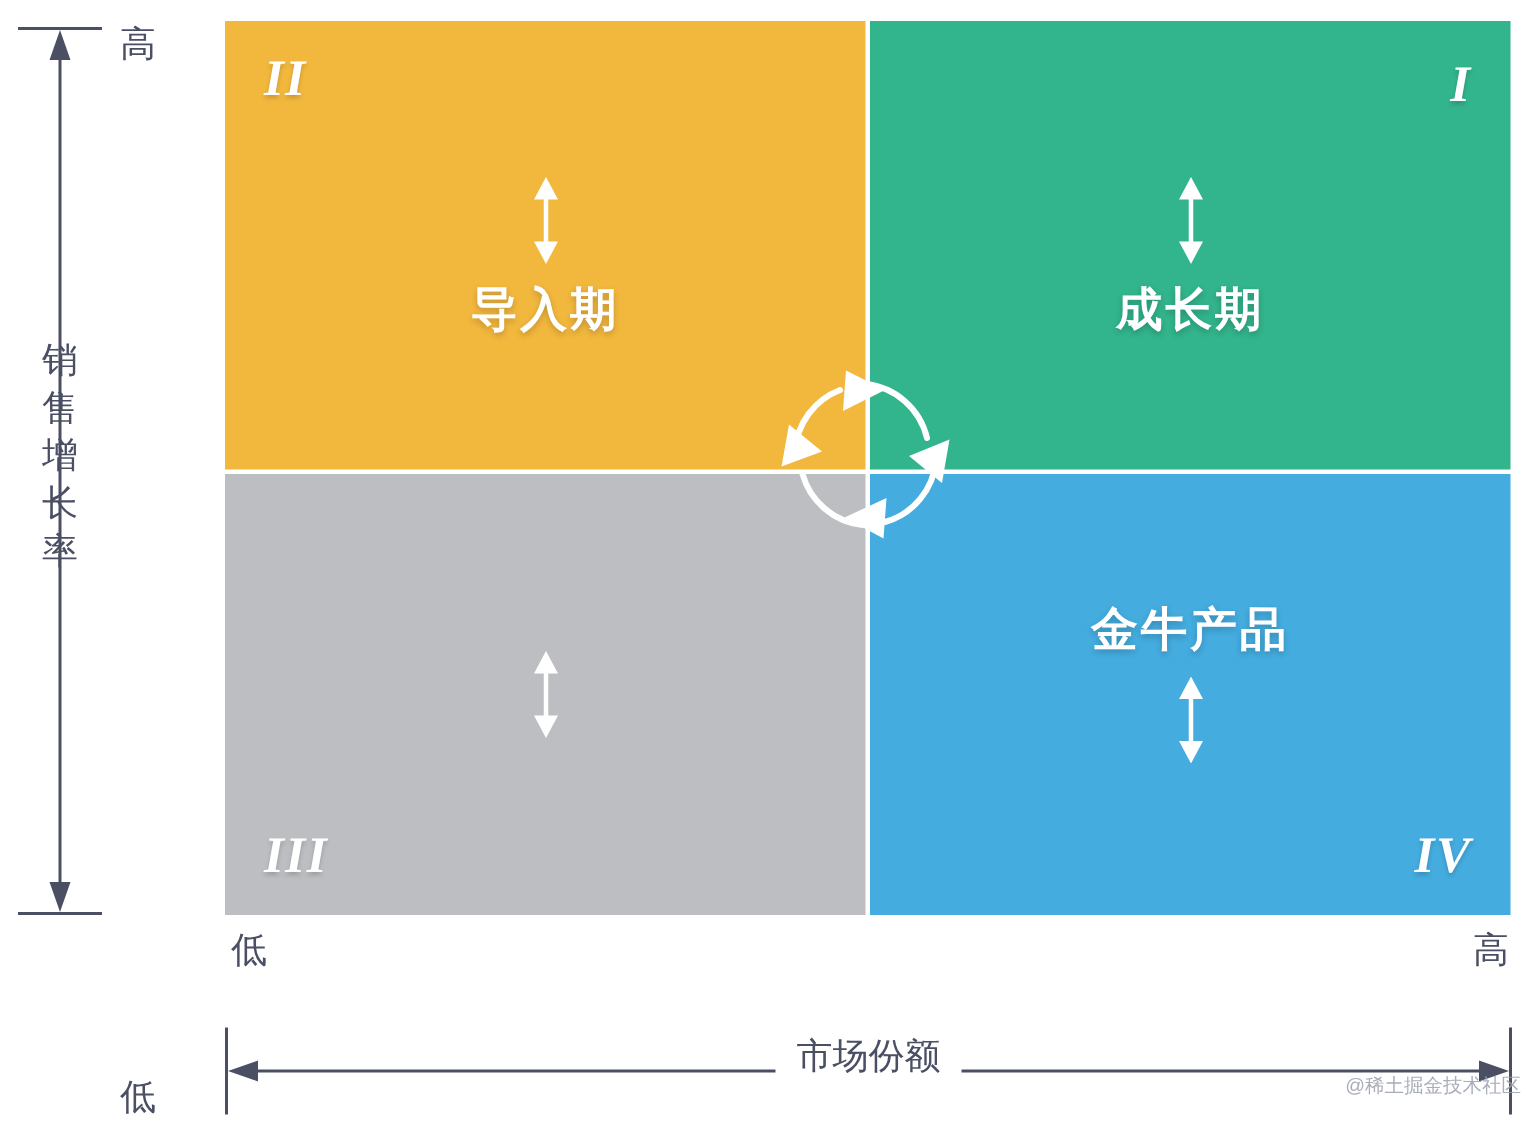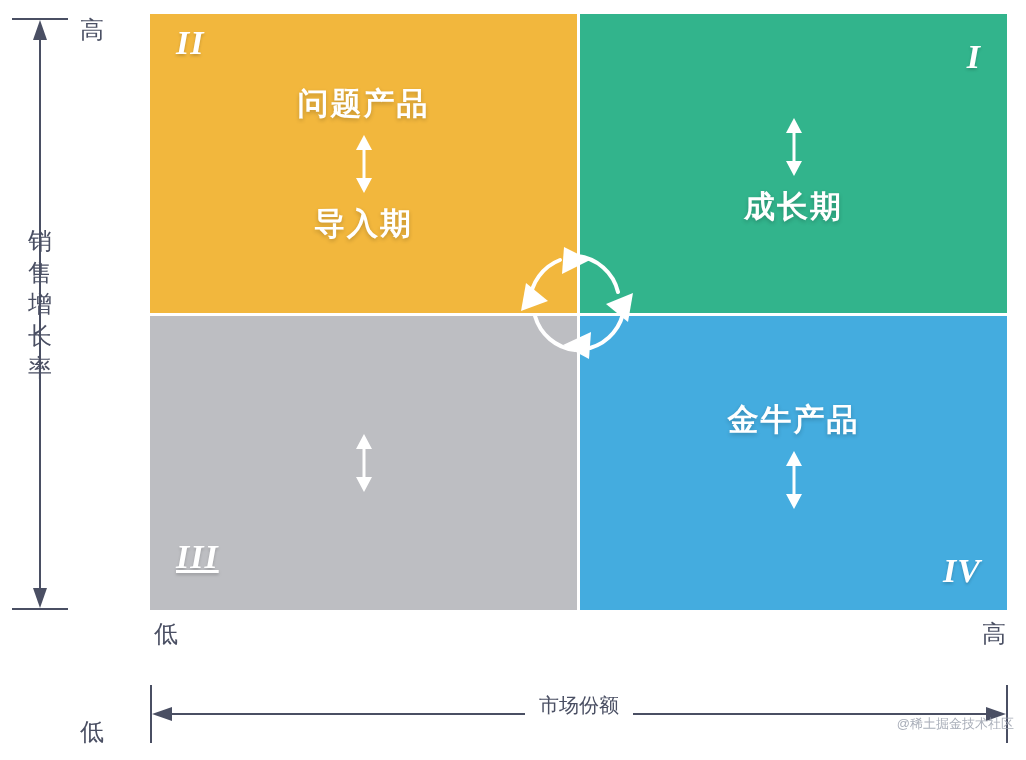--- a/index.html
+++ b/index.html
@@ -39,23 +39,23 @@
     position: absolute;
     font-family: "Liberation Serif", "DejaVu Serif", serif;
     font-style: italic;
     font-weight: 700;
     font-size: 34px;
     color: #ffffff;
     letter-spacing: 1px;
     text-shadow: 0 2px 3px rgba(0,0,0,0.18);
     line-height: 1;
   }
-  .roman.tl { left: 26px;  top: 12px; }
+  .roman.tl { left: 26px;  top: 22px; }
   .roman.tr { right: 26px; top: 26px; }
-  .roman.bl { left: 26px;  bottom: 36px; text-decoration: underline; }
+  .roman.bl { left: 26px;  bottom: 22px; }
   .roman.br { right: 26px; bottom: 22px; text-align: right; }
 
   .q-inner {
     position: absolute;
     left: 0; right: 0;
     top: 50%;
     transform: translateY(-50%);
     display: flex;
     flex-direction: column;
     align-items: center;
@@ -139,21 +139,21 @@
     color: #4a4f63;
     line-height: 1;
   }
   .x-label-lo { left: 4px; }
   .x-label-hi { right: 2px; }
   #x-axis-title {
     position: absolute;
     left: 50%;
     top: 45px;
     transform: translate(-50%, -50%);
-    font-size: 20px;
+    font-size: 24px;
     color: #4a4f63;
     background: #ffffff;
     padding: 0 14px;
     white-space: nowrap;
     z-index: 3;
     line-height: 1;
   }
 
   
   #cycle {
@@ -199,21 +199,20 @@
     <span>增</span>
     <span>长</span>
     <span>率</span>
   </div>
 
   <div id="matrix">
 
     <div class="quad q-tl" style="background: rgb(242, 183, 61);">
       <div class="roman tl">II</div>
       <div class="q-inner">
-        <div class="q-label">问题产品</div>
         <div class="q-gap"></div>
         <svg class="dbl-arrow" width="22" height="58" viewBox="0 0 22 58">
           <line x1="11" y1="10" x2="11" y2="48" stroke="#ffffff" stroke-width="3"></line>
           <polygon points="11,0 3,15 19,15" fill="#ffffff"></polygon>
           <polygon points="11,58 3,43 19,43" fill="#ffffff"></polygon>
         </svg>
         <div class="q-gap"></div>
         <div class="q-label">导入期</div>
       </div>
     </div>

